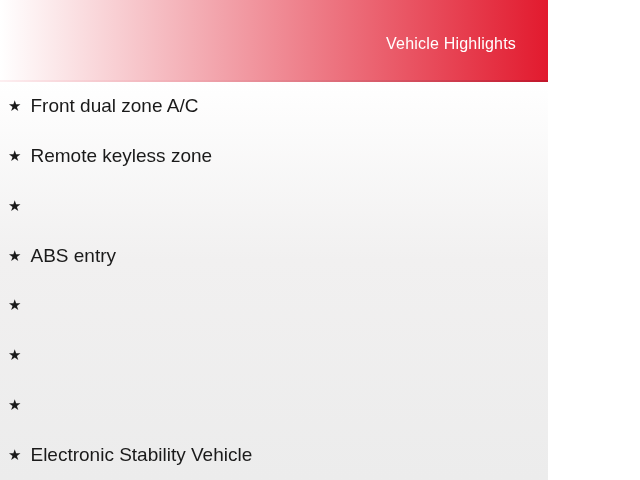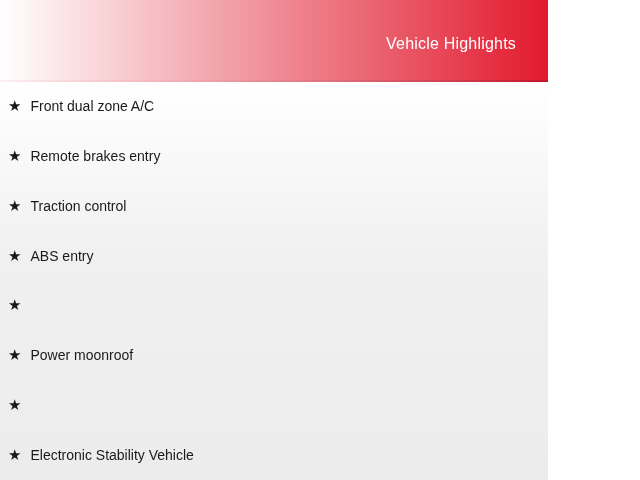--- a/index.html
+++ b/index.html
@@ -53,21 +53,21 @@
   }
   .star {
     font-family: "DejaVu Sans", sans-serif;
     font-size: 15px;
     line-height: 1;
     color: #1a1a1a;
     margin-right: 9px;
     flex: 0 0 auto;
   }
   .label {
-    font-size: 14px;
+    font-size: 19px;
     line-height: 1.2;
     color: #1a1a1a;
   }
 </style>
 </head>
 <body>
 
 <div class="screen">
 
   <header class="banner">
@@ -78,40 +78,38 @@
 
   <main class="list">
 
     <div class="row">
       <span class="star">★</span>
       <span class="label">Front dual zone A/C</span>
     </div>
 
     <div class="row">
       <span class="star">★</span>
-      <span class="label">Remote brakes entry</span>
+      <span class="label">Remote keyless zone</span>
     </div>
 
     <div class="row">
       <span class="star">★</span>
-      <span class="label">Traction control</span>
     </div>
 
     <div class="row">
       <span class="star">★</span>
       <span class="label">ABS entry</span>
     </div>
 
     <div class="row">
       <span class="star">★</span>
     </div>
 
     <div class="row">
       <span class="star">★</span>
-      <span class="label">Power moonroof</span>
     </div>
 
     <div class="row">
       <span class="star">★</span>
     </div>
 
     <div class="row">
       <span class="star">★</span>
       <span class="label">Electronic Stability Vehicle</span>
     </div>

